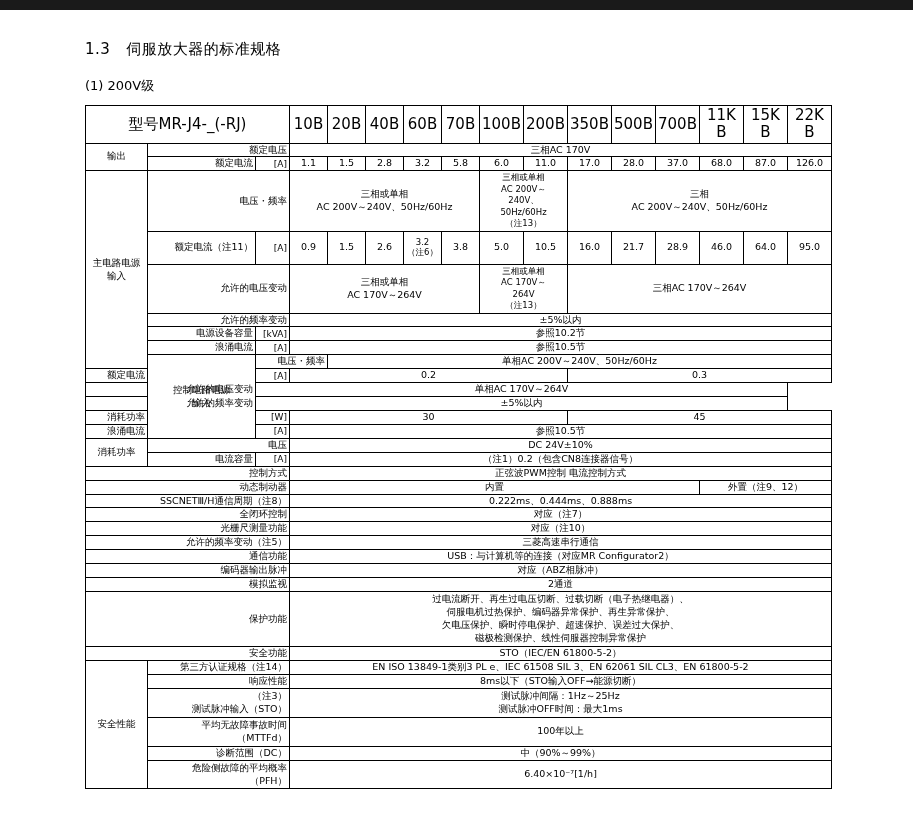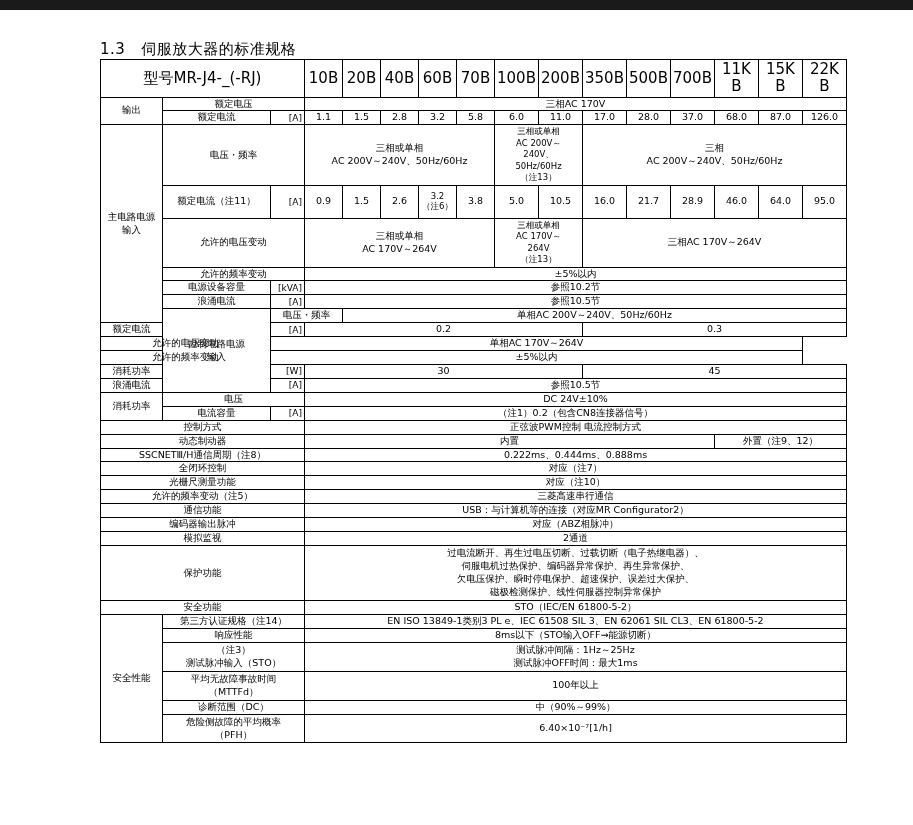--- a/index.html
+++ b/index.html
@@ -2,55 +2,56 @@
 <html><head>
 <meta charset="utf-8">
 <style>
   html,body{margin:0;padding:0;}
   body{
     width:913px;height:825px;background:#ffffff;
     font-family:"DejaVu Sans","Liberation Sans",sans-serif;
     color:#000;overflow:hidden;position:relative;
   }
   .topbar{height:10px;background:#1a1a1a;width:913px;}
-  .page{padding:0 14px 0 0;margin-left:15px;}
+  .page{padding:0 14px 0 0;}
   h2.section{
     font-size:15px;font-weight:normal;margin:30px 0 0 85px;letter-spacing:0.5px;
   }
   .subsec{font-size:13px;margin:18px 0 10px 85px;}
   table.spec{
     border-collapse:collapse;margin-left:85px;width:742px;
     font-size:9.5px;line-height:1.15;table-layout:fixed;
   }
   table.spec td{
     border:1px solid #000;padding:1px 2px;vertical-align:middle;
     word-break:break-all;
   }
   .c{text-align:center;}
-  .l{text-align:center;}
+  .l{text-align:right;}
   .hdr td{text-align:center;font-size:15px;height:14px;}
   .lbl{font-size:9.5px;font-family:Liberation Serif, serif;}
   .small{font-size:8.5px;}
   .multi{line-height:1.35;}
   .unit{text-align:right;font-size:9px;padding-right:2px;}
   .lcell{padding-left:3px;}
 </style>
 </head>
 <body>
 
 <div class="topbar"></div>
 
 <div class="page">
 
   <h2 class="section">
     <span>1.3</span>
     &nbsp;
     <span>伺服放大器的标准规格</span>
   </h2>
 
+  <div class="subsec">(1) 200V级</div>
 
   <table class="spec">
     <colgroup>
       <col style="width:62px">
         <col style="width:108px">
         <col style="width:34px">
       <col style="width:38px">
         <col style="width:38px">
         <col style="width:38px">
         <col style="width:38px">

